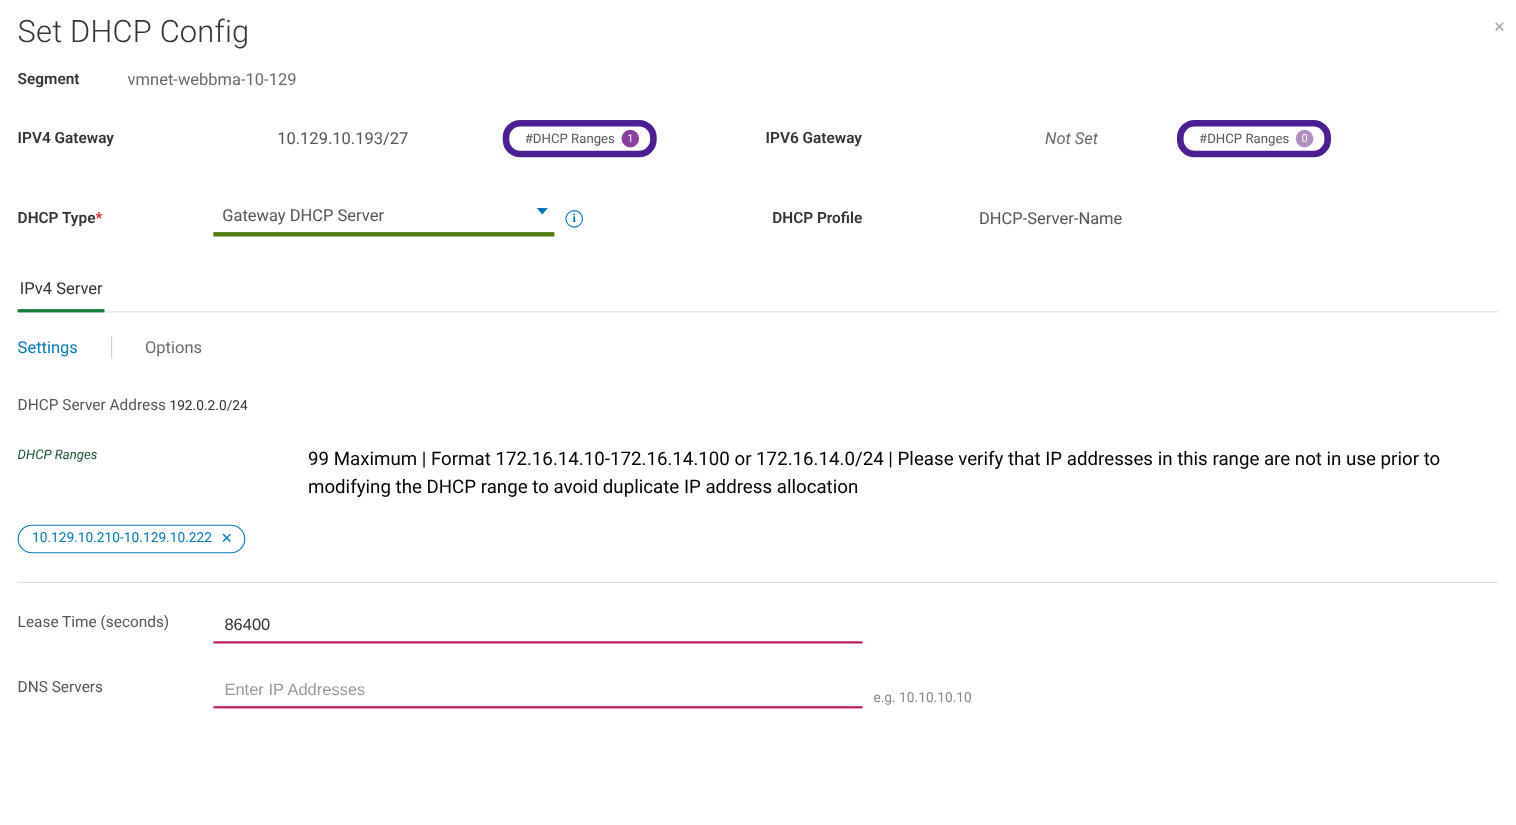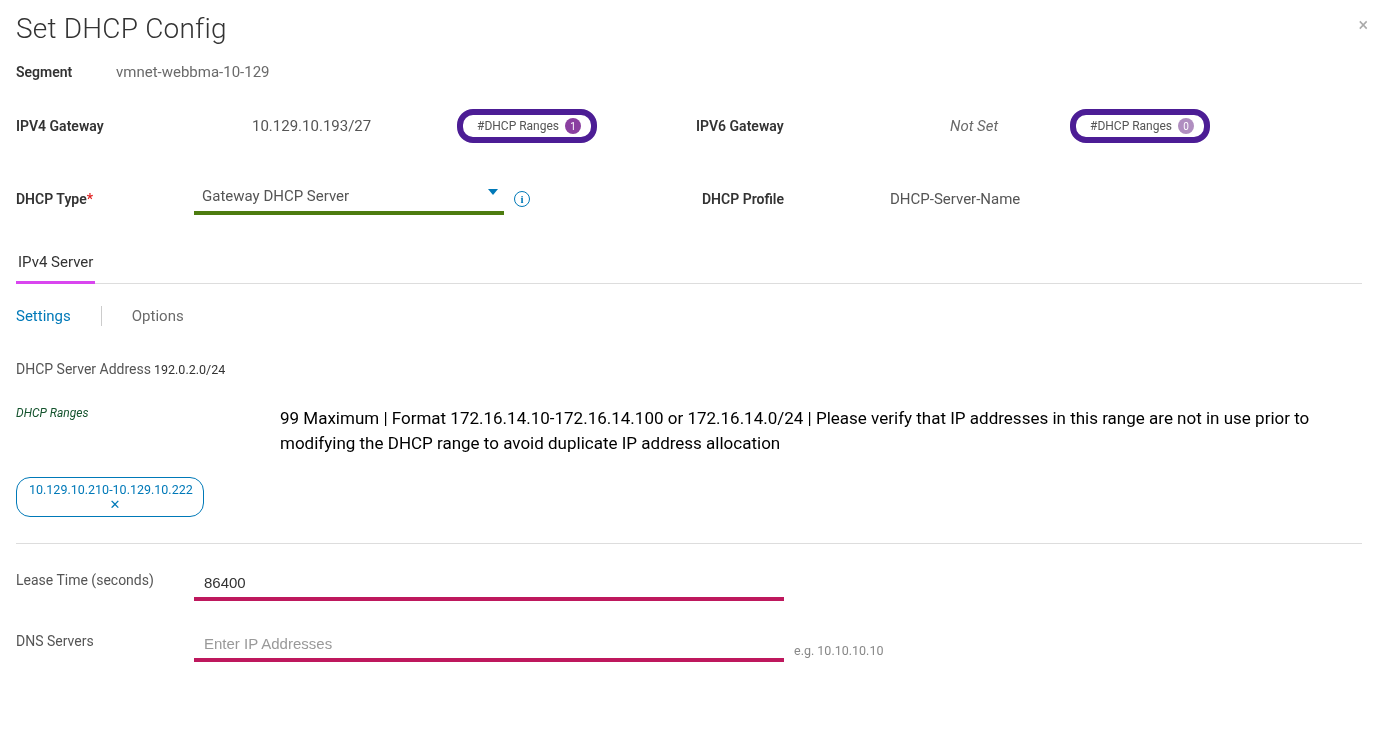--- a/index.html
+++ b/index.html
@@ -125,21 +125,21 @@
     }
     .tab-primary {
       padding: 8px 2px 10px 2px;
       font-size: 15px;
       color:#555;
       margin-right: 28px;
       cursor:pointer;
     }
     .tab-primary.active {
       color:#333;
-      border-bottom: 3px solid #d946ef;
+      border-bottom: 3px solid #15803d;
       font-weight:400;
       margin-bottom:-1px;
     }
     .tabs-secondary {
       display:flex;
       align-items:center;
       margin-bottom: 34px;
     }
     .tab-secondary {
       font-size: 15px;
@@ -179,35 +179,34 @@
     }
     .chip {
       display:inline-flex;
       align-items:center;
       border:1px solid #0079b8;
       border-radius: 14px;
       padding: 4px 10px 4px 12px;
       font-size: 12.5px;
       color:#0079b8;
       margin-bottom: 20px;
-      flex-direction: column;
     }
     .chip-x {
       margin-left: 8px;
       cursor:pointer;
       font-size: 13px;
       color:#0079b8;
     }
     .hr { border:none; border-top:1px solid #ddd; margin: 6px 0 26px 0; }
     .input-row { display:flex; align-items:flex-start; margin-bottom: 30px; }
     .input-label { width: 178px; font-size:14px; color:#555; line-height:1.5; }
     .text-input {
       width: 590px;
       border:none;
-      border-bottom:4px solid #be185d;
+      border-bottom:2px solid #be185d;
       padding: 4px 6px 6px 10px;
       font-size: 15px;
       color:#333;
       outline:none;
       background:transparent;
     }
     .text-input::placeholder { color:#999; }
     .input-hint {
       font-size: 12.5px;
       color:#888;

